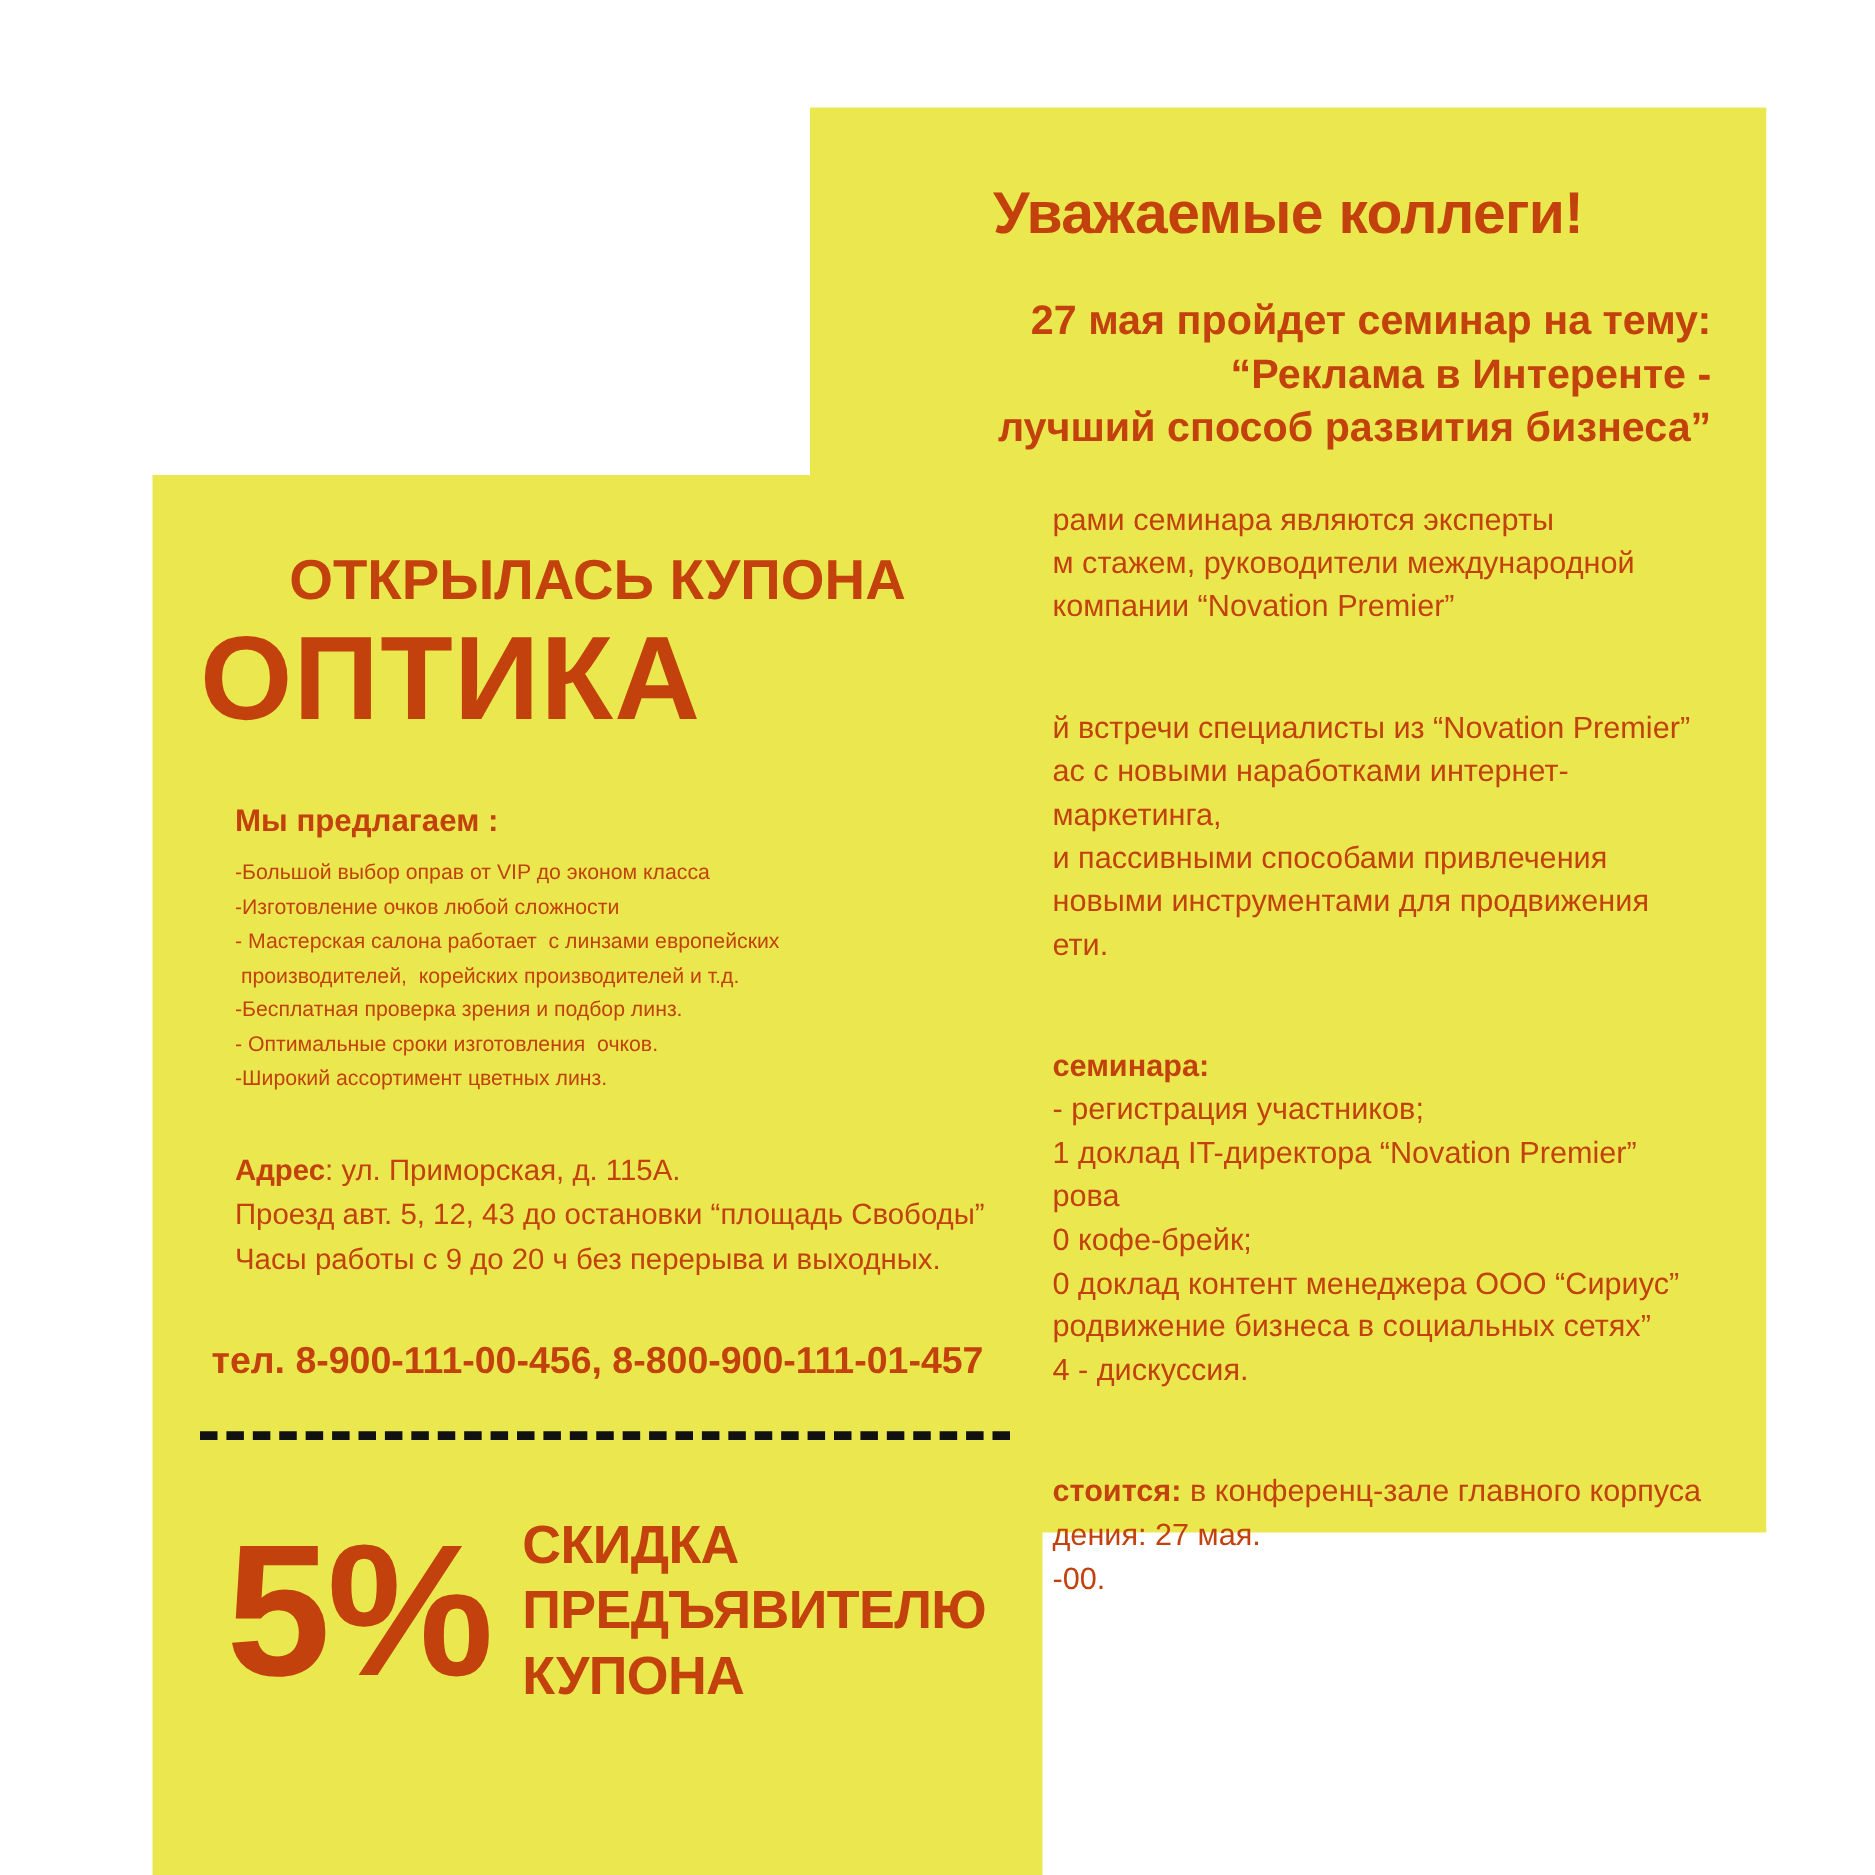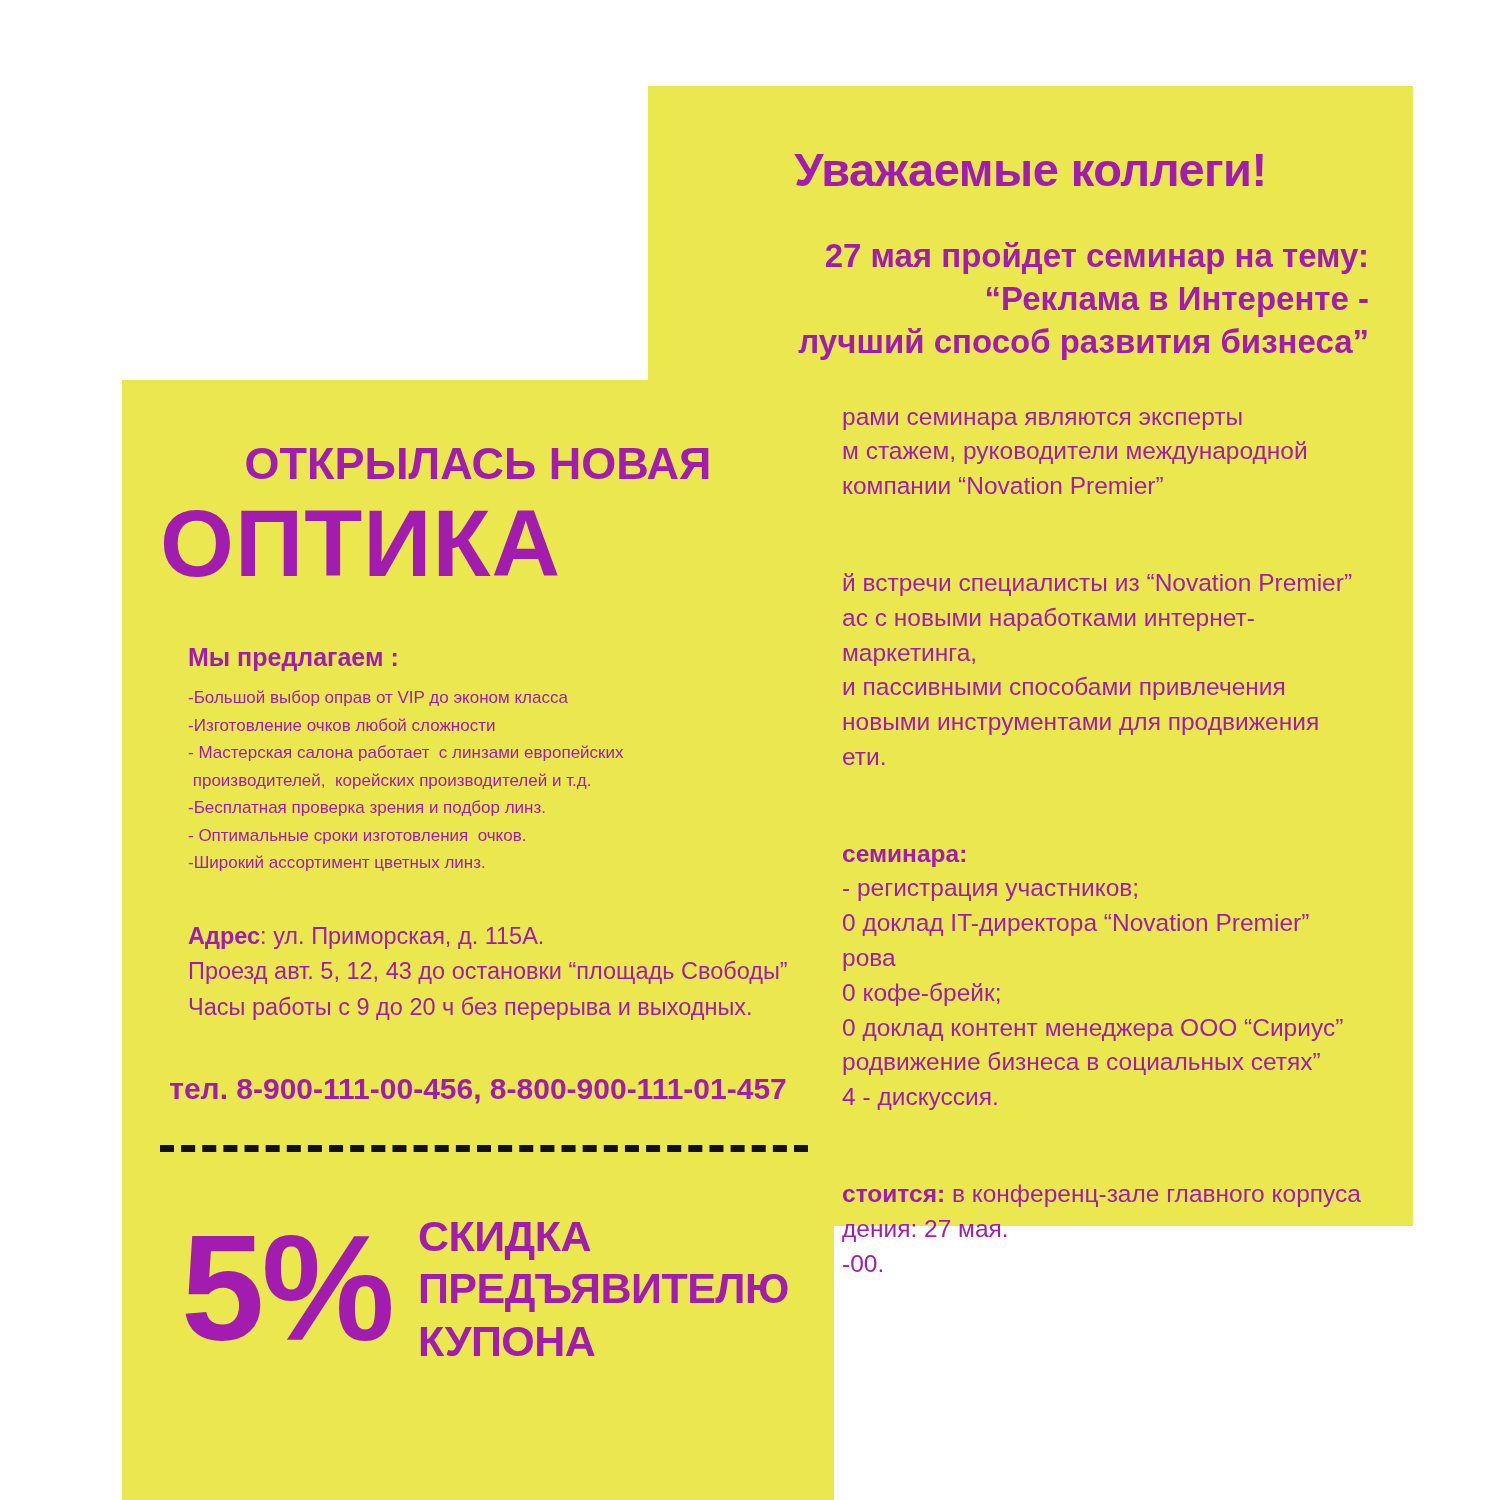--- a/index.html
+++ b/index.html
@@ -7,21 +7,21 @@
     padding: 0;
     background: #ffffff;
   }
   #stage {
     position: relative;
     width: 1500px;
     height: 1500px;
     background: #ffffff;
     overflow: hidden;
     font-family: "Liberation Sans", sans-serif;
-    color: #a21caf;
+    color: #c2410c;
   }
 
   
   .flyer-back {
     position: absolute;
     left: 648px;
     top: 86px;
     width: 765px;
     height: 1140px;
     background: #eae84e;
@@ -159,42 +159,42 @@
         <p>и пассивными способами привлечения</p>
         <p>новыми инструментами для продвижения</p>
         <p>ети.</p>
       </div>
 
       <div class="gap"></div>
 
       <div class="back-indent">
         <p class="bold">семинара:</p>
         <p> - регистрация участников;</p>
-        <p>0 доклад IT-директора “Novation Premier”</p>
+        <p>1 доклад IT-директора “Novation Premier”</p>
         <p>рова</p>
         <p>0 кофе-брейк;</p>
         <p>0 доклад контент менеджера ООО “Сириус”</p>
         <p>родвижение бизнеса в социальных сетях”</p>
         <p>4 - дискуссия.</p>
       </div>
 
       <div class="gap"></div>
 
       <div class="back-indent">
         <p>
           <span class="bold">стоится:</span><span> в конференц-зале  главного корпуса</span>
         </p>
         <p>дения: 27 мая.</p>
         <p>-00.</p>
       </div>
     </div>
   </div>
 
   <div class="flyer-front">
-    <div class="front-eyebrow">ОТКРЫЛАСЬ НОВАЯ</div>
+    <div class="front-eyebrow">ОТКРЫЛАСЬ КУПОНА</div>
     <div class="front-headline">ОПТИКА</div>
 
     <div class="offer-label">Мы предлагаем :</div>
 
     <div class="offer-list">
       <div>-Большой выбор оправ от VIP до эконом класса</div>
       <div>-Изготовление очков любой сложности</div>
       <div>- Мастерская салона работает  с линзами европейских</div>
       <div> производителей,  корейских производителей и т.д.</div>
       <div>-Бесплатная проверка зрения и подбор линз.</div>

